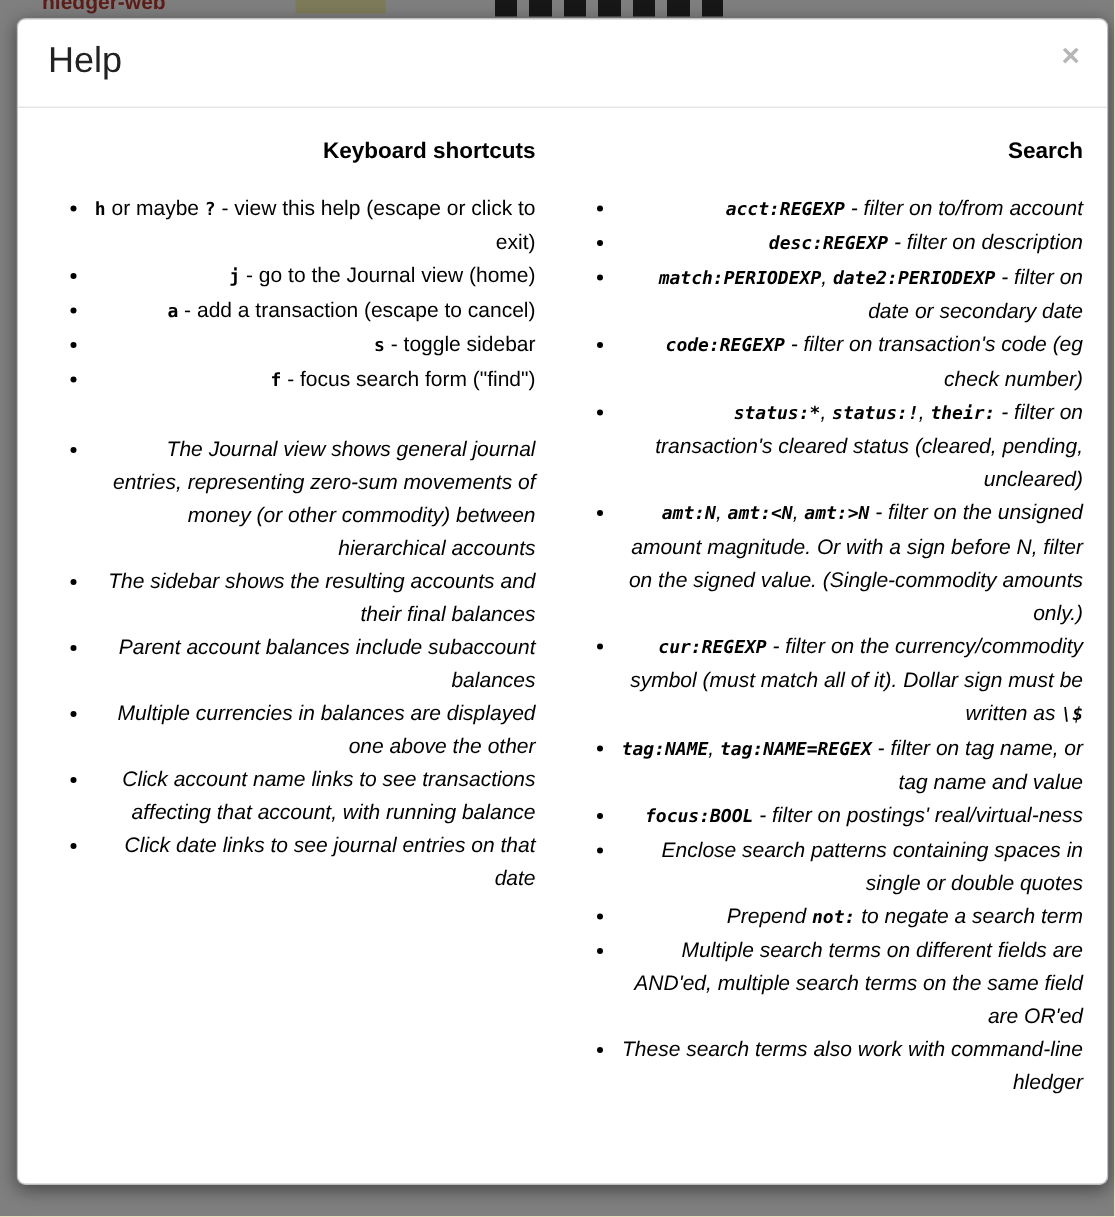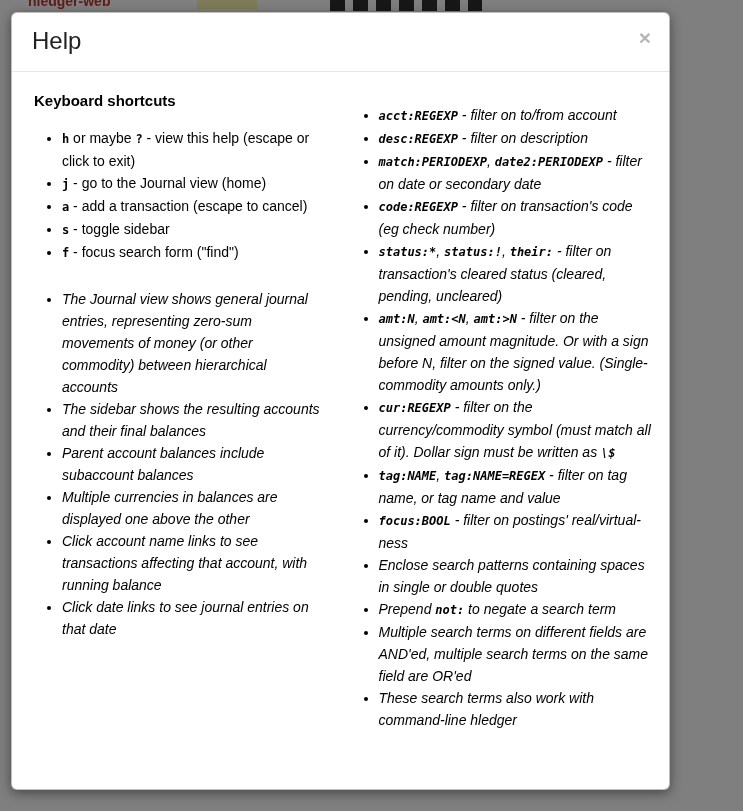--- a/index.html
+++ b/index.html
@@ -8,30 +8,30 @@
 
   
   .bg-page{position:absolute;inset:0;background:#fff;}
   .bg-brand{position:absolute;left:28px;top:-7px;font-size:14px;font-weight:bold;color:#bb3a32;white-space:nowrap;}
   .bg-tanbox{position:absolute;left:197px;top:0;width:60px;height:9px;background:#fdf6b2;}
   .bg-heading-frag{position:absolute;left:330px;top:0;width:152px;height:11px;
     background:repeating-linear-gradient(90deg,#2e2e2e 0 15px,transparent 15px 23px);}
   .backdrop{position:absolute;inset:0;background:rgba(0,0,0,0.5);z-index:5;}
 
   
-  .modal-panel{position:absolute;z-index:10;top:12px;left:11px;width:659px;height:778px;
+  .modal-panel{position:absolute;z-index:10;top:12px;left:11px;width:728px;height:778px;
     background:#fff;border:1px solid rgba(0,0,0,0.25);border-radius:6px;
     box-shadow:0 3px 12px rgba(0,0,0,0.45);box-sizing:border-box;overflow:hidden;}
   .modal-header{position:relative;padding:14px 20px 16px;border-bottom:1px solid #e5e5e5;}
   .modal-title{margin:0;font-size:24px;line-height:28px;font-weight:500;color:#222;}
   .close-btn{position:absolute;top:12px;right:14px;border:0;background:none;padding:2px 4px;
     cursor:pointer;}
   .close-btn span{font-size:21px;line-height:1;font-weight:bold;color:#b6b6b6;}
   .modal-body{display:flex;padding:20px 14px 20px 14px;box-sizing:border-box;}
-  .col{width:50%;box-sizing:border-box;}
+  .col{width:50%;box-sizing:border-box;text-align:right;}
   .col-left{padding:0 18px 0 8px;}
   .col-right{padding:0 2px 0 10px;}
   .section-heading{margin:0 0 18px 0;font-size:15px;font-weight:bold;color:#000;}
   ul.help-list{margin:12px 0 24px 0;padding-left:28px;}
   ul.help-list:last-child{margin-bottom:0;font-style:italic;}
   ul.help-list li{font-size:14px;line-height:22px;color:#000;}
   ul.help-list code{font-family:"DejaVu Sans Mono","Liberation Mono",monospace;
     font-weight:bold;font-size:12px;color:#000;}
 </style>
 </head>
@@ -66,20 +66,21 @@
         <ul class="help-list">
             <li>The Journal view shows general journal entries, representing zero-sum movements of money (or other commodity) between hierarchical accounts</li>
             <li>The sidebar shows the resulting accounts and their final balances</li>
             <li>Parent account balances include subaccount balances</li>
             <li>Multiple currencies in balances are displayed one above the other</li>
             <li>Click account name links to see transactions affecting that account, with running balance</li>
             <li>Click date links to see journal entries on that date</li>
           </ul>
       </div>
       <div class="col col-right">
+        <h4 class="section-heading">Search</h4>
         <ul class="help-list">
             <li><code>acct:REGEXP</code> - filter on to/from account</li>
             <li><code>desc:REGEXP</code> - filter on description</li>
             <li><code>match:PERIODEXP</code>, <code>date2:PERIODEXP</code> - filter on date or secondary date</li>
             <li><code>code:REGEXP</code> - filter on transaction's code (eg check number)</li>
             <li><code>status:*</code>, <code>status:!</code>, <code>their:</code> - filter on transaction's cleared status (cleared, pending, uncleared)</li>
             <li><code>amt:N</code>, <code>amt:&lt;N</code>, <code>amt:&gt;N</code> - filter on the unsigned amount magnitude. Or with a sign before N, filter on the signed value. (Single-commodity amounts only.)</li>
             <li><code>cur:REGEXP</code> - filter on the currency/commodity symbol (must match all of it). Dollar sign must be written as <code>\$</code></li>
             <li><code>tag:NAME</code>, <code>tag:NAME=REGEX</code> - filter on tag name, or tag name and value</li>
             <li><code>focus:BOOL</code> - filter on postings' real/virtual-ness</li>

